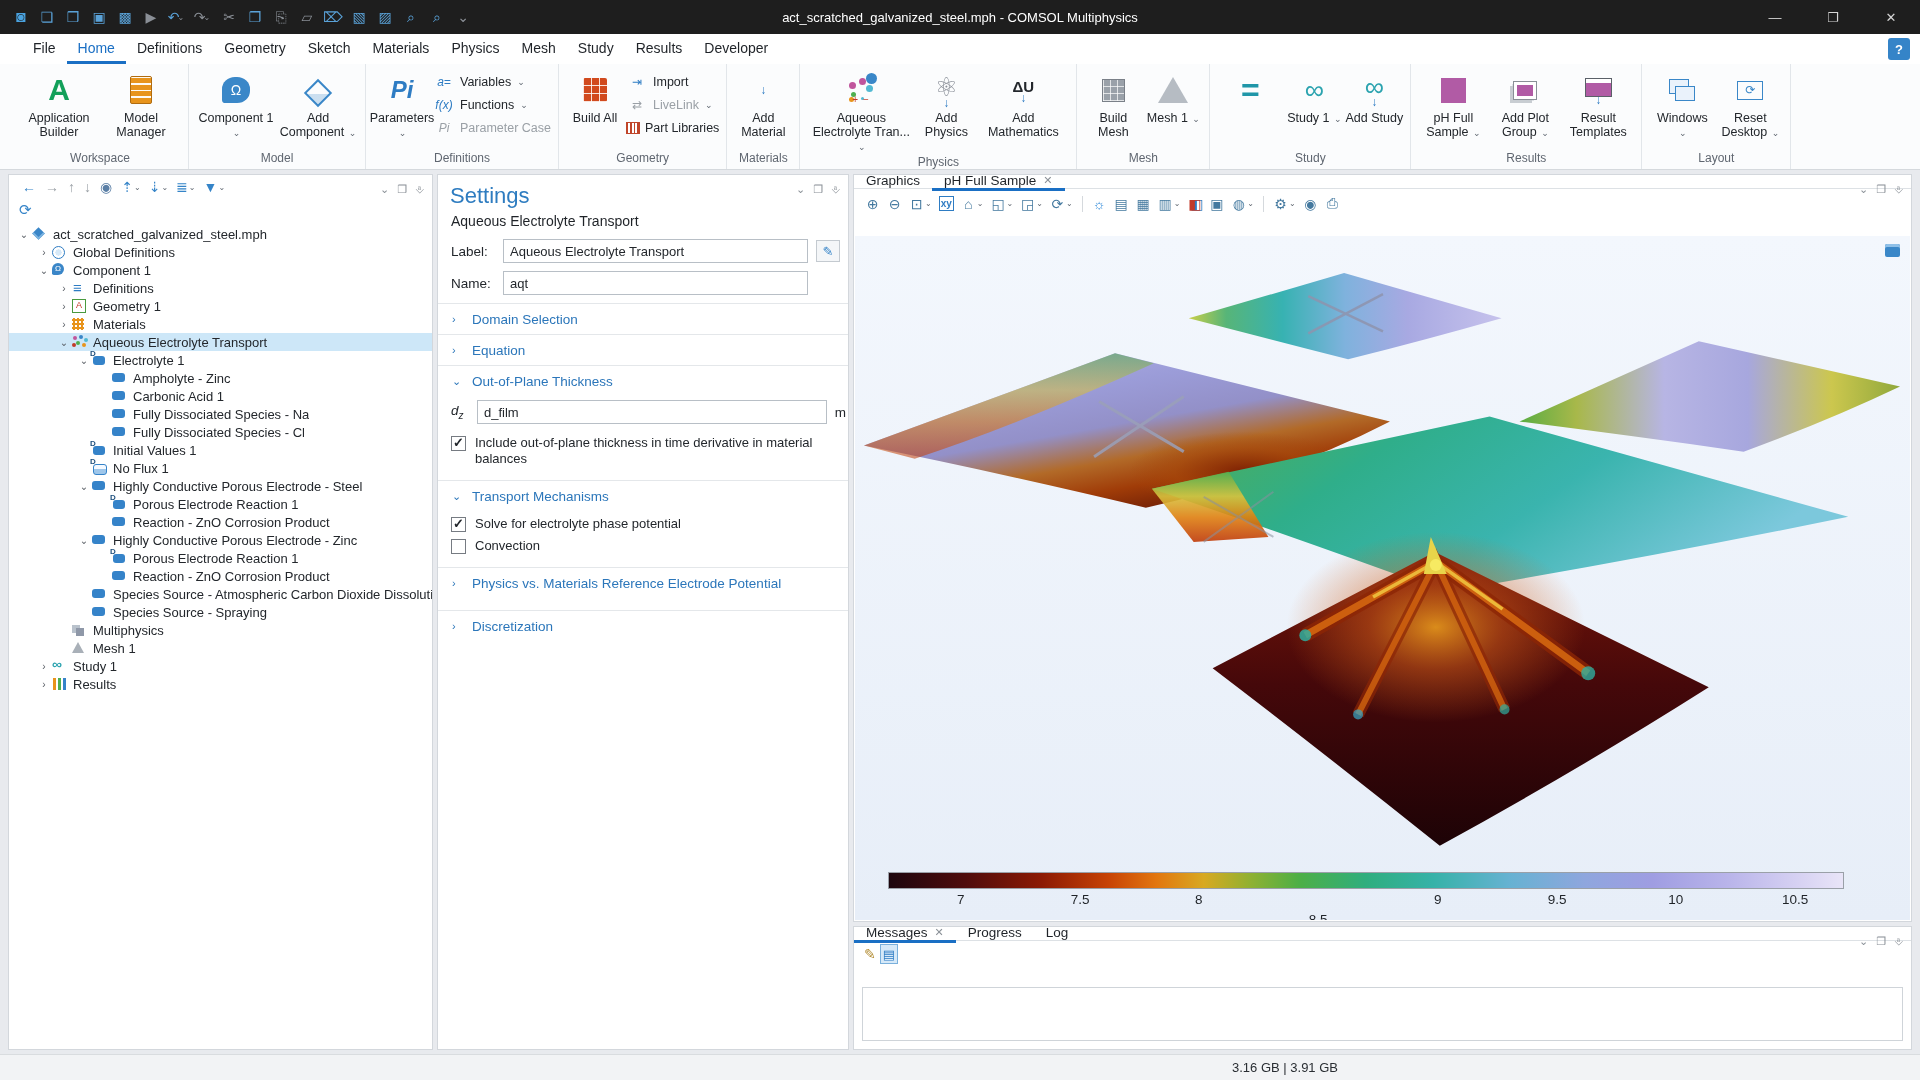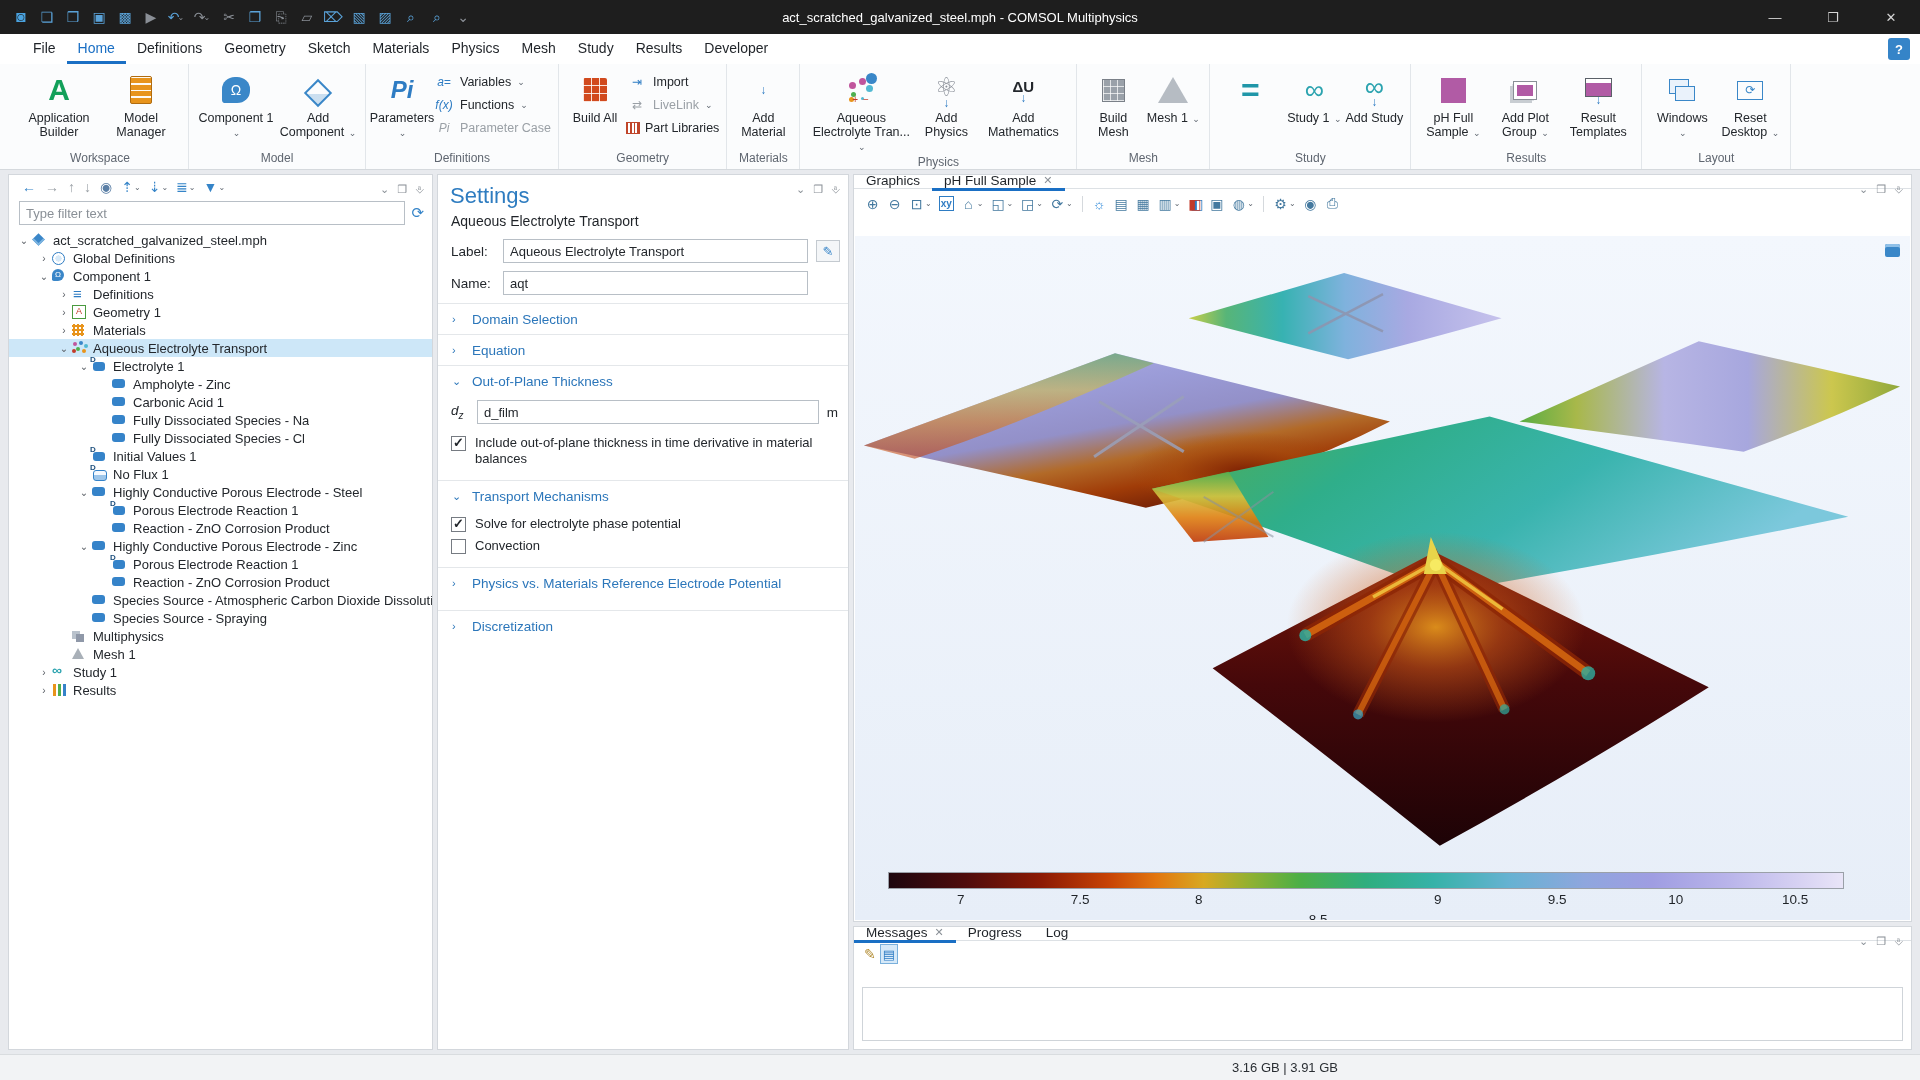--- a/index.html
+++ b/index.html
@@ -114,21 +114,21 @@
 
 
 .subtitle{font-size:14px;color:#1f2328;padding:2px 0 10px 13px}
 .fieldrow{display:flex;align-items:center;padding:0 8px 8px 13px;gap:8px}
 .flabel{width:44px;font-size:13.5px}
 .sinput{height:24px;border:1px solid #b8bfc6;padding:0 6px;font-size:13px;font-family:inherit;color:#23272c;flex:1}
 .editbtn{width:24px;height:22px;border:1px solid #c4cad0;background:#f4f6f8;display:flex;align-items:center;justify-content:center;color:#3584c8;font-size:13px}
 .sec{display:flex;align-items:center;height:31px;border-top:1px solid #e4e7ea;padding-left:14px;gap:10px}
 .schev{font-size:11px;color:#2b76ba;width:10px}
 .stitle{font-size:13.5px;color:#2b76ba}
-.seccontent{padding:2px 10px 10px 13px}
+.seccontent{padding:2px 2px 10px 13px}
 .dzrow{display:flex;align-items:center;gap:8px;padding:2px 0 8px}
 .dzsym{font-size:13.5px;font-style:italic;width:18px}
 .dzsym sub{font-size:10px}
 .sunit{font-size:13.5px;color:#23272c}
 .chkrow{display:flex;align-items:flex-start;gap:9px;padding:3px 0}
 .cb{width:15px;height:15px;border:1px solid #767b82;background:#fff;flex:none;position:relative;margin-top:1px}
 .cb.checked::after{content:"✓";position:absolute;left:1px;top:-2px;font-size:13px;color:#23272c;font-weight:bold}
 .cblabel{font-size:13px;line-height:16px}
 .plainrow{font-size:13px;padding:6px 0 2px}
 
@@ -567,21 +567,20 @@
           <span class="dd">⌄</span>
         </span>
 
         <span class="mbt-item mbt-blue">
           <span>▼</span>
           <span class="dd">⌄</span>
         </span>
 
     </div>
     <div class="filterrow">
-      <input placeholder="Type filter text" style="">
       <span class="refresh">⟳</span>
     </div>
     <div class="tree">
 
         <div class="trow" style="padding-left: 8px;">
           <span class="tarrow">⌄</span>
           <span class="tico ic-model"></span>
           <span class="tlabel">act_scratched_galvanized_steel.mph</span>
         </div>
 

